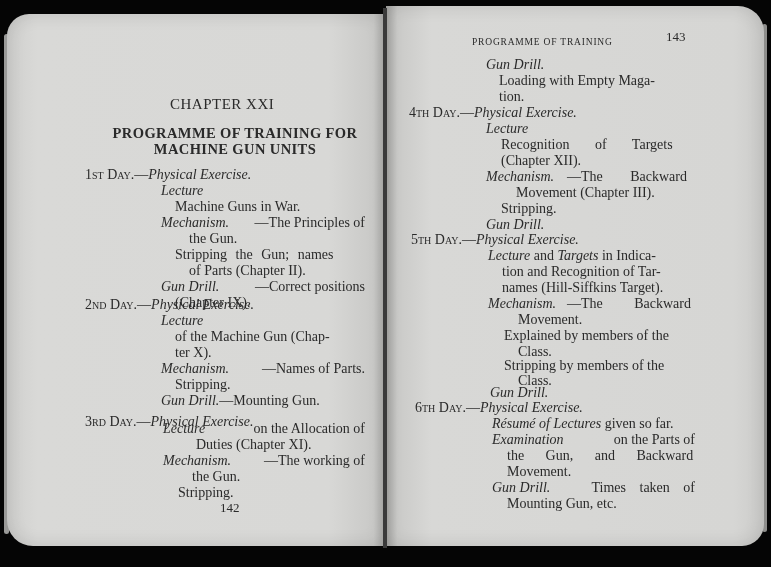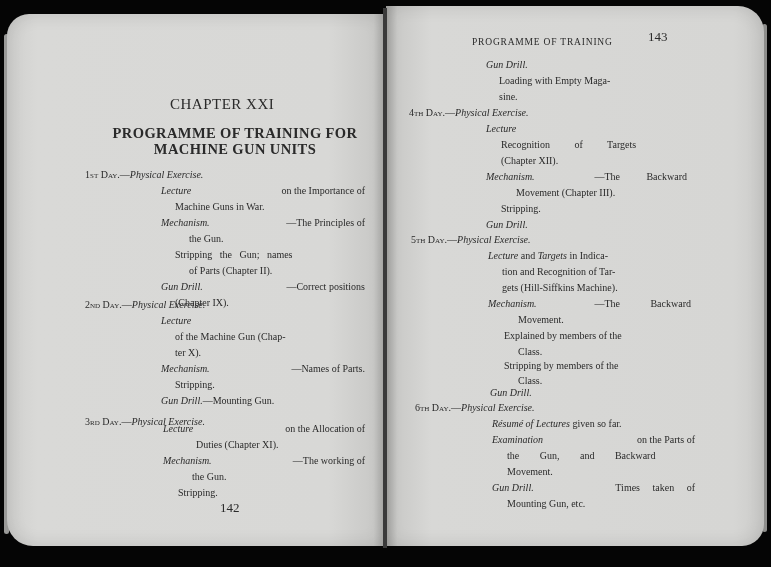--- a/index.html
+++ b/index.html
@@ -23,21 +23,21 @@
   }
   .gutter {
     position:absolute; left:383px; top:8px; width:4px; height:540px; background:#3a3a3a;
   }
   .edge-left {
     position:absolute; left:4px; top:34px; width:5px; height:500px; background:#9a9a98; border-radius:3px;
   }
   .edge-right {
     position:absolute; left:762px; top:24px; width:5px; height:508px; background:#8e8e8c; border-radius:3px;
   }
-  .abs { position:absolute; white-space:nowrap; font-size:10px; line-height:16px; }
+  .abs { position:absolute; white-space:nowrap; font-size:14px; line-height:16px; }
   .i { font-style:italic; }
   .sc { font-variant:small-caps; }
   .chapter { font-size:15px; letter-spacing:0.5px; }
   .title { font-weight:bold; font-size:14.5px; letter-spacing:0.4px; text-align:center; }
   .running-head { font-size:9.5px; letter-spacing:0.8px; }
   .pnum { font-size:13px; }
   .just { display:flex; justify-content:space-between; }
 </style>
 </head>
 <body>
@@ -51,21 +51,20 @@
 
 <div class="abs chapter" style="left:170px;top:96px;">CHAPTER XXI</div>
 <div class="abs title" style="left:100px;top:125px;width:270px;">PROGRAMME OF TRAINING FOR</div>
 <div class="abs title" style="left:100px;top:141px;width:270px;">MACHINE GUN UNITS</div>
 
 <div class="abs" style="left:85px;top:167px;">
   <span class="sc">1st Day.—</span><span class="i">Physical Exercise.</span>
 </div>
 <div class="abs just" style="left:161px;top:183px;width:204px;">
     <span class="i">Lecture</span>
-    <span> on the Importance of</span>
   </div>
 <div class="abs" style="left:175px;top:199px;">Machine Guns in War.</div>
 <div class="abs just" style="left:161px;top:215px;width:204px;">
     <span class="i">Mechanism.</span>
     <span>—The Principles of</span>
   </div>
 <div class="abs" style="left:189px;top:231px;">the Gun.</div>
 <div class="abs" style="left:175px;top:247px;word-spacing:5px;">Stripping the Gun; names</div>
 <div class="abs" style="left:189px;top:263px;">of Parts (Chapter II).</div>
 <div class="abs just" style="left:161px;top:279px;width:204px;">
@@ -101,27 +100,27 @@
 <div class="abs" style="left:196px;top:437px;">Duties (Chapter XI).</div>
 <div class="abs just" style="left:163px;top:453px;width:202px;">
     <span class="i">Mechanism.</span>
     <span>—The working of</span>
   </div>
 <div class="abs" style="left:192px;top:469px;">the Gun.</div>
 <div class="abs" style="left:178px;top:485px;">Stripping.</div>
 <div class="abs pnum" style="left:220px;top:500px;">142</div>
 
 <div class="abs running-head" style="left:472px;top:34px;">PROGRAMME OF TRAINING</div>
-<div class="abs pnum" style="left:648px;top:29px;">143</div>
+<div class="abs pnum" style="left:666px;top:29px;">143</div>
 
 <div class="abs just" style="left:486px;top:57px;width:201px;">
     <span class="i">Gun Drill.</span>
   </div>
 <div class="abs" style="left:499px;top:73px;">Loading with Empty Maga-</div>
-<div class="abs" style="left:499px;top:89px;">sine.</div>
+<div class="abs" style="left:499px;top:89px;">tion.</div>
 
 <div class="abs" style="left:409px;top:105px;">
   <span class="sc">4th Day.—</span><span class="i">Physical Exercise.</span>
 </div>
 <div class="abs just" style="left:486px;top:121px;width:201px;">
     <span class="i">Lecture</span>
   </div>
 <div class="abs" style="left:501px;top:137px;word-spacing:22px;">Recognition of Targets</div>
 <div class="abs" style="left:501px;top:153px;">(Chapter XII).</div>
 <div class="abs just" style="left:486px;top:169px;width:201px;">
@@ -130,21 +129,21 @@
   </div>
 <div class="abs" style="left:516px;top:185px;">Movement (Chapter III).</div>
 <div class="abs" style="left:501px;top:201px;">Stripping.</div>
 <div class="abs i" style="left:486px;top:217px;">Gun Drill.</div>
 
 <div class="abs" style="left:411px;top:232px;">
   <span class="sc">5th Day.—</span><span class="i">Physical Exercise.</span>
 </div>
 <div class="abs" style="left:488px;top:248px;"><span class="i">Lecture</span><span> and </span><span class="i">Targets</span><span> in Indica-</span></div>
 <div class="abs" style="left:502px;top:264px;">tion and Recognition of Tar-</div>
-<div class="abs" style="left:502px;top:280px;">gets (Hill-Siffkins Machine).</div>
+<div class="abs" style="left:502px;top:280px;">names (Hill-Siffkins Target).</div>
 <div class="abs just" style="left:488px;top:296px;width:203px;">
     <span class="i">Mechanism.</span>
     <span style="word-spacing:28px;">—The Backward</span>
   </div>
 <div class="abs" style="left:518px;top:312px;">Movement.</div>
 <div class="abs" style="left:504px;top:328px;">Explained by members of the</div>
 <div class="abs" style="left:518px;top:344px;">Class.</div>
 <div class="abs" style="left:504px;top:358px;">Stripping by members of the</div>
 <div class="abs" style="left:518px;top:373px;">Class.</div>
 <div class="abs i" style="left:490px;top:385px;">Gun Drill.</div>

